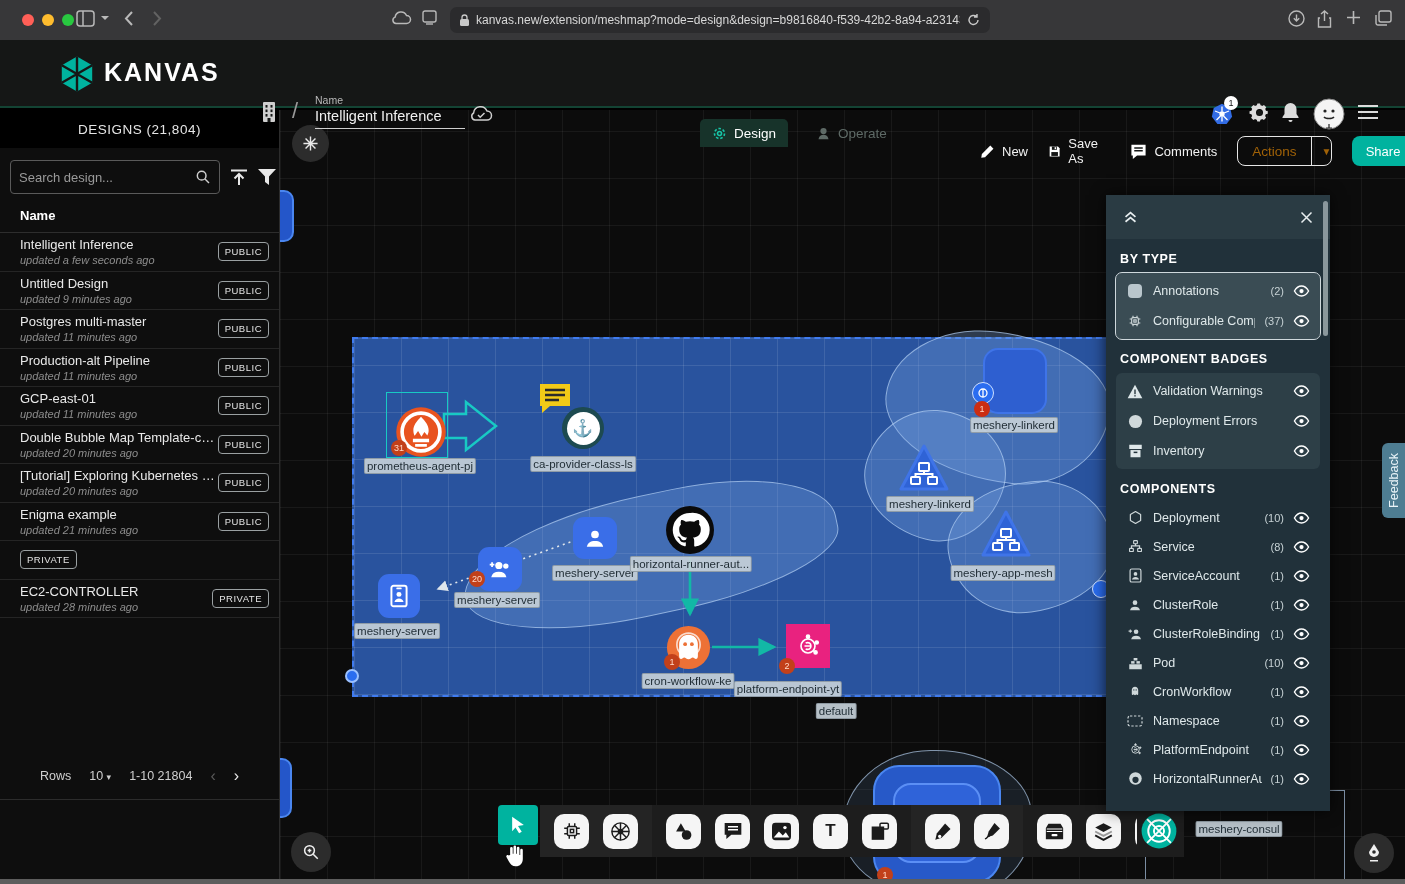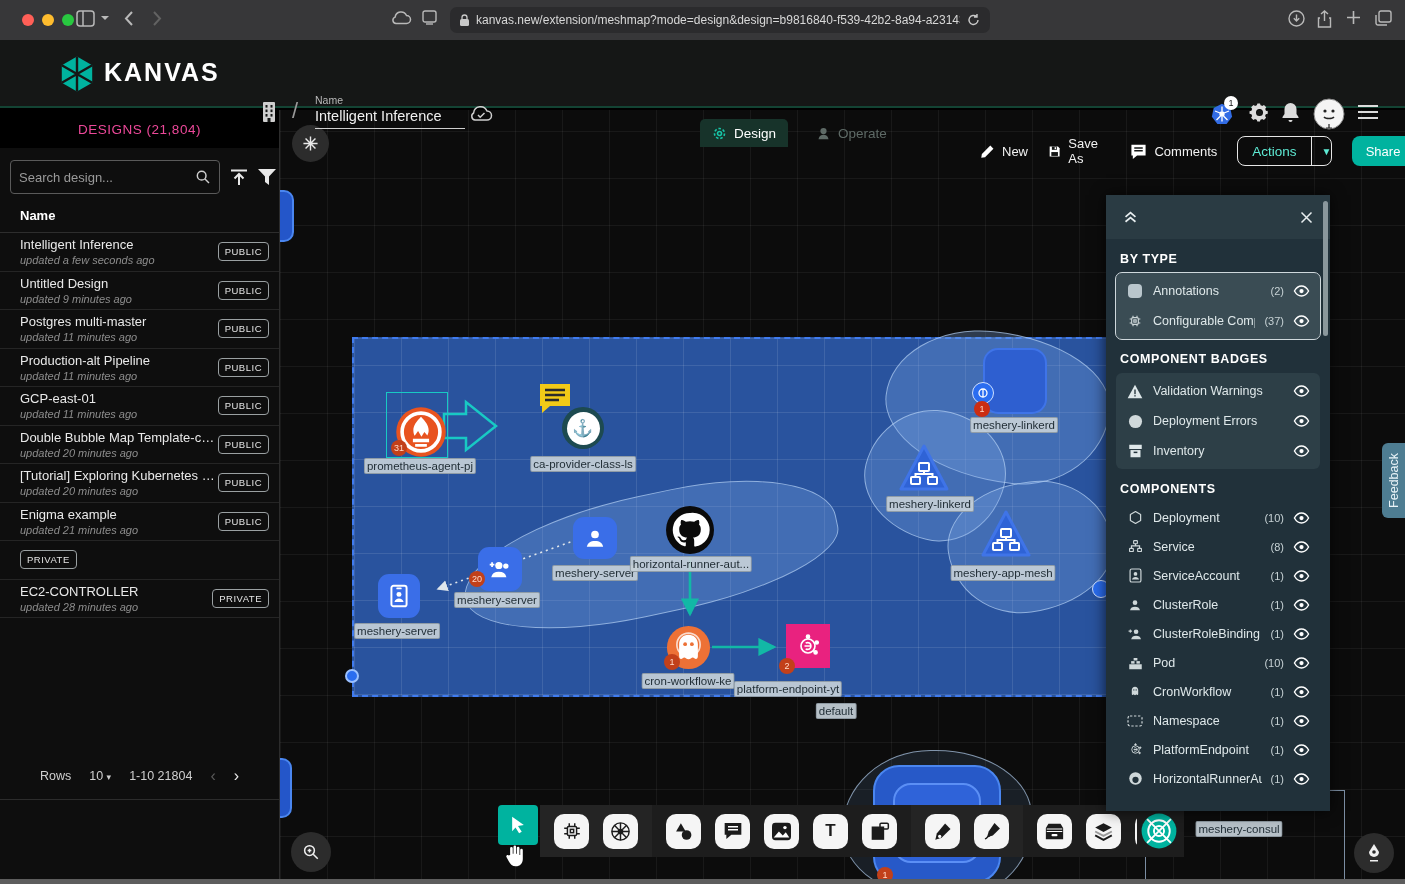--- a/index.html
+++ b/index.html
@@ -21,28 +21,28 @@
   .nameinput { position:absolute; left:315px; top:68px; width:150px; background:transparent; border:none; border-bottom:1.5px solid #cfcfcf; color:#f0f0f0; font-size:14.5px; font-family:"Liberation Sans",sans-serif; padding-bottom:4px; outline:none; }
   .tabs { position:absolute; left:700px; top:79px; display:flex; gap:16px; }
   .tab { display:flex; align-items:center; gap:7px; height:28px; padding:0 12px; font-size:13.5px; border-radius:5px 5px 0 0; }
   .tab.active { background:#17332a; color:#fff; }
   .tab.inactive { color:#5e6a66; }
   .hd-ic { position:absolute; top:62px; color:#dcdcdc; }
 
   
   .actionbar { position:absolute; left:980px; top:136px; display:flex; align-items:center; gap:20px; z-index:25; }
   .abtn { display:flex; align-items:center; gap:7px; color:#f2f2f2; font-size:13px; cursor:pointer; }
-  .actions-btn { display:flex; align-items:center; border:1.5px solid #e6e6e6; border-radius:8px; height:30px; color:#5eead4; font-size:13.5px; overflow:hidden; }
+  .actions-btn { display:flex; align-items:center; border:1.5px solid #e6e6e6; border-radius:8px; height:30px; color:#a16207; font-size:13.5px; overflow:hidden; }
   .actions-btn .lab { padding:0 14px; }
   .actions-btn .caret { padding:0 10px; border-left:1.5px solid #e6e6e6; font-size:10px; height:100%; display:flex; align-items:center; }
   .share-btn { display:flex; align-items:center; gap:14px; background:#00B39F; border-radius:8px; height:30px; padding:0 14px; color:#fff; font-size:13px; }
 
   
   .sidebar { position:absolute; left:0; top:110px; width:280px; height:774px; background:#0e0e0e; border-right:1px solid #2c2c2c; z-index:20; }
-  .sb-title { height:38px; background:#000; color:#ec4899; font-size:13.5px; display:flex; align-items:center; justify-content:center; letter-spacing:.5px; }
+  .sb-title { height:38px; background:#000; color:#e5e5e5; font-size:13.5px; display:flex; align-items:center; justify-content:center; letter-spacing:.5px; }
   .sb-search { margin:12px 10px 0 10px; display:flex; align-items:center; gap:10px; }
   .sb-box { flex:1; display:flex; align-items:center; border:1px solid #5a5a5a; border-radius:4px; height:34px; padding:0 8px; }
   .sb-box input { flex:1; background:transparent; border:none; outline:none; color:#ef4444; font-size:13px; font-family:"Liberation Sans",sans-serif; }
   .sb-box input::placeholder { color:#9a9a9a; }
   .sb-colhead { color:#fff; font-size:13px; font-weight:bold; padding:14px 0 9px 20px; border-bottom:1px solid #2d2d2d; }
   .drow { display:flex; align-items:center; padding:7px 10px 7px 20px; border-bottom:1px solid #252525; height:38.5px; }
   .dmeta { flex:1; min-width:0; }
   .dname { color:#e9e9e9; font-size:13px; white-space:nowrap; overflow:hidden; text-overflow:ellipsis; }
   .dupd { color:#8d8d8d; font-size:11px; font-style:italic; margin-top:2px; }
   .vis { border:1px solid #9aa0a2; border-radius:4px; color:#e4e4e4; font-size:9.5px; padding:3px 6px; letter-spacing:.5px; }

